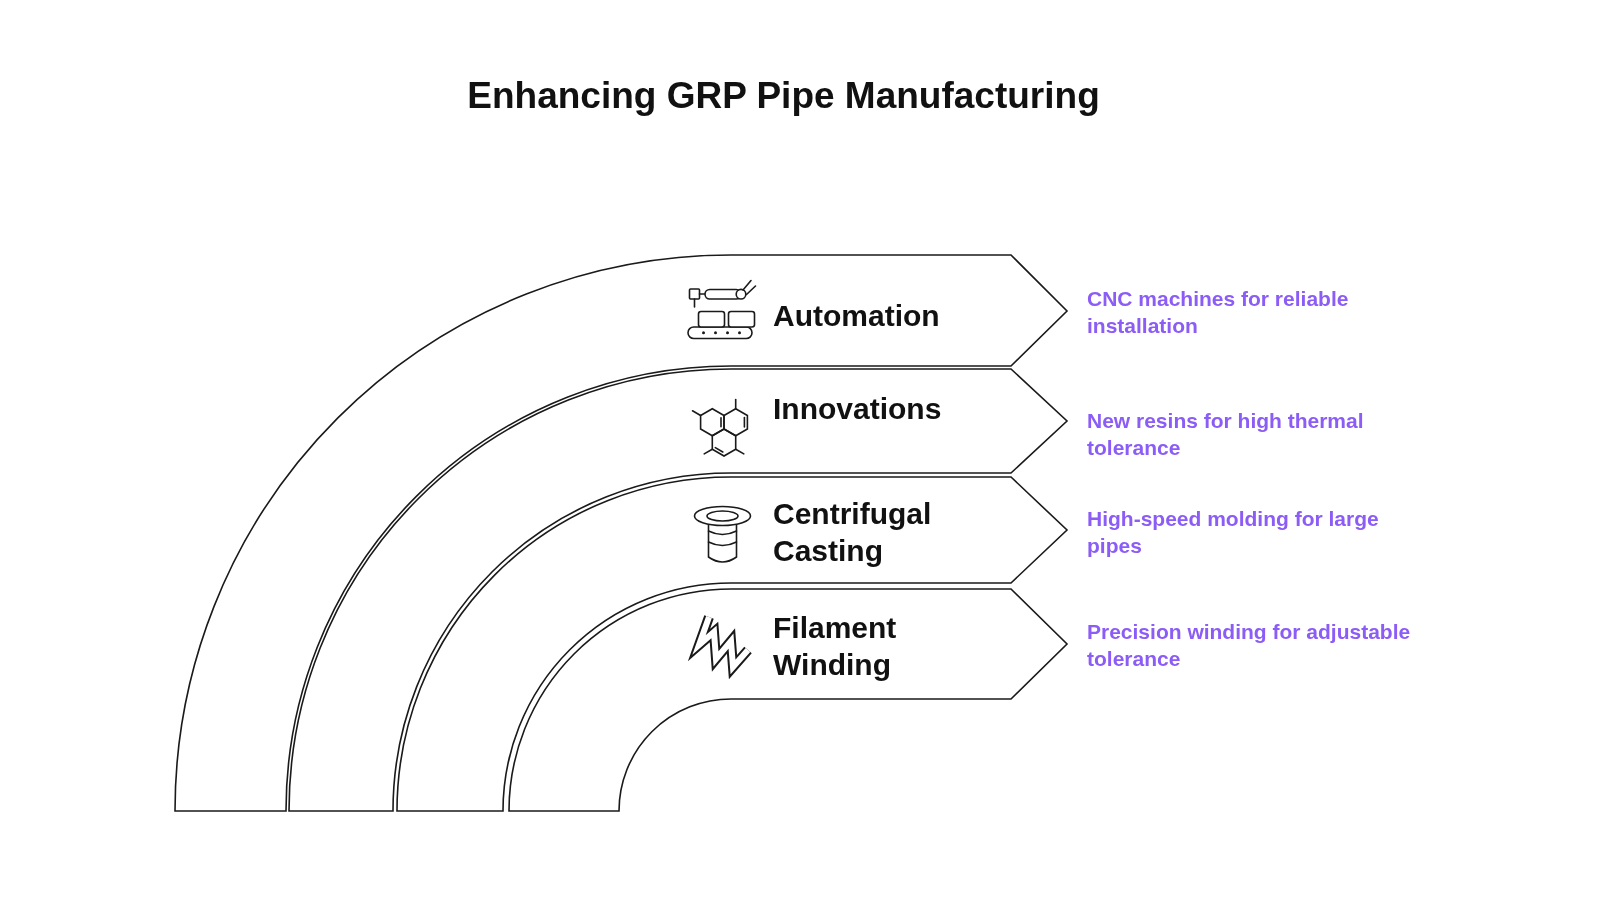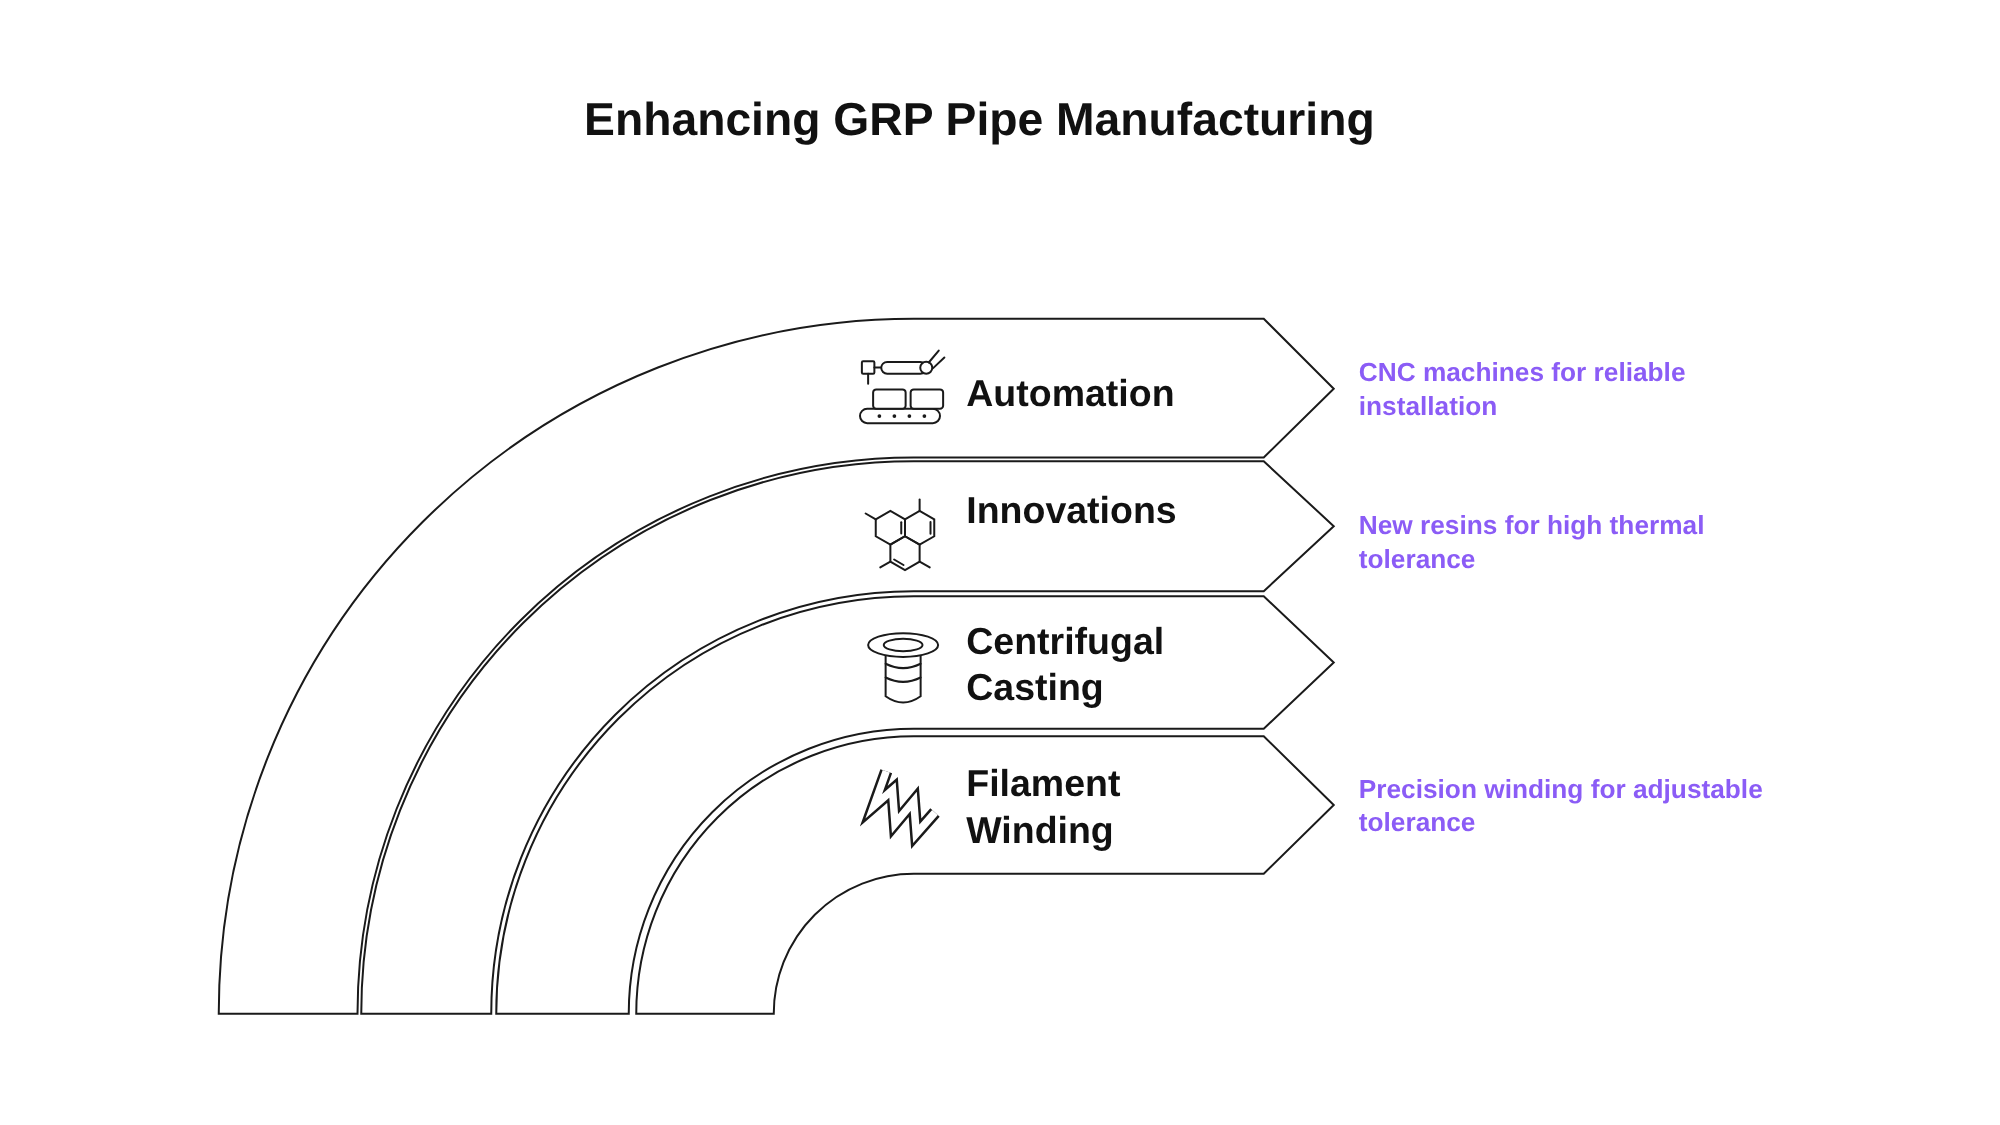--- a/index.html
+++ b/index.html
@@ -83,15 +83,16 @@
     <div>Centrifugal</div>
     <div>Casting</div>
   </div>
   <div class="band-label lbl3">
     <div>Filament</div>
     <div>Winding</div>
   </div>
 
   <div class="band-desc dsc0">CNC machines for reliable installation</div>
   <div class="band-desc dsc1">New resins for high thermal tolerance</div>
+  <div class="band-desc dsc2">High-speed molding for large pipes</div>
   <div class="band-desc dsc3">Precision winding for adjustable tolerance</div>
 
 </div>
 
 </body></html>

